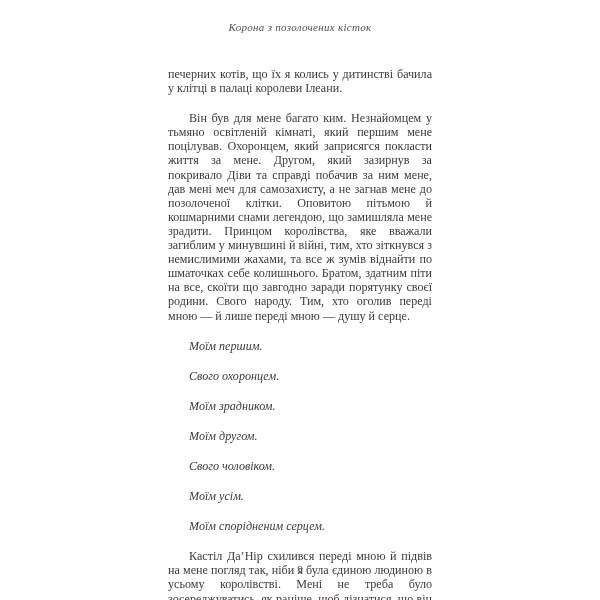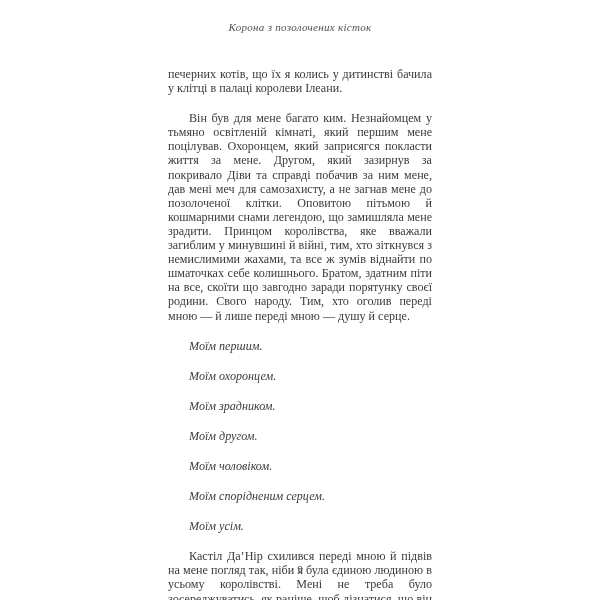--- a/index.html
+++ b/index.html
@@ -66,24 +66,24 @@
 <body>
 
 <div class="page">
 
   <div class="running-header">Корона з позолочених кісток</div>
 
   <div class="body-column">
     <p class="para no-indent">печерних котів, що їх я колись у дитинстві бачила у клітці в палаці королеви Ілеани.</p>
     <p class="para">Він був для мене багато ким. Незнайомцем у тьмяно освітленій кімнаті, який першим мене поцілував. Охоронцем, який заприсягся покласти життя за мене. Другом, який зазирнув за покривало Діви та справді побачив за ним мене, дав мені меч для самозахисту, а не загнав мене до позолоченої клітки. Оповитою пітьмою й кошмарними снами легендою, що замишляла мене зрадити. Принцом королівства, яке вважали загиблим у минувшині й війні, тим, хто зіткнувся з немислимими жахами, та все ж зумів віднайти по шматочках себе колишнього. Братом, здатним піти на все, скоїти що завгодно заради порятунку своєї родини. Свого народу. Тим, хто оголив переді мною — й лише переді мною — душу й серце.</p>
     <p class="para short">Моїм першим.</p>
-    <p class="para short">Моїм охоронцем.</p>
+    <p class="para short">Свого охоронцем.</p>
     <p class="para short">Моїм зрадником.</p>
     <p class="para short">Моїм другом.</p>
-    <p class="para short">Моїм чоловіком.</p>
+    <p class="para short">Свого чоловіком.</p>
+    <p class="para short italic">Моїм усім.</p>
     <p class="para short">Моїм спорідненим серцем.</p>
-    <p class="para short italic">Моїм усім.</p>
     <p class="para">Кастіл Да’Нір схилився переді мною й підвів на мене погляд так, ніби я була єдиною людиною в усьому королівстві. Мені не треба було зосереджуватись, як раніше, щоб дізнатися, що він відчуває. Всі його почуття були для мене наче розгорнута книжка. Його емоції були калейдоскопом вічно мінливих смаків: холод і терпкість, важкість і гострота, солодкість ягід у шоколаді. Його непохитно тверді й ненастанно ніжні губи розімкнулися, зовсім трохи відкривши гострі ікла.</p>
   </div>
 
   <div class="page-number">9</div>
 
 </div>
 
 </body></html>

